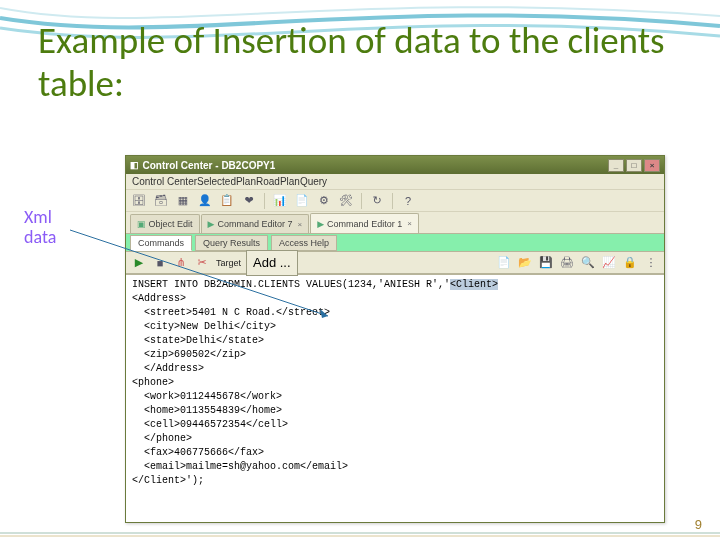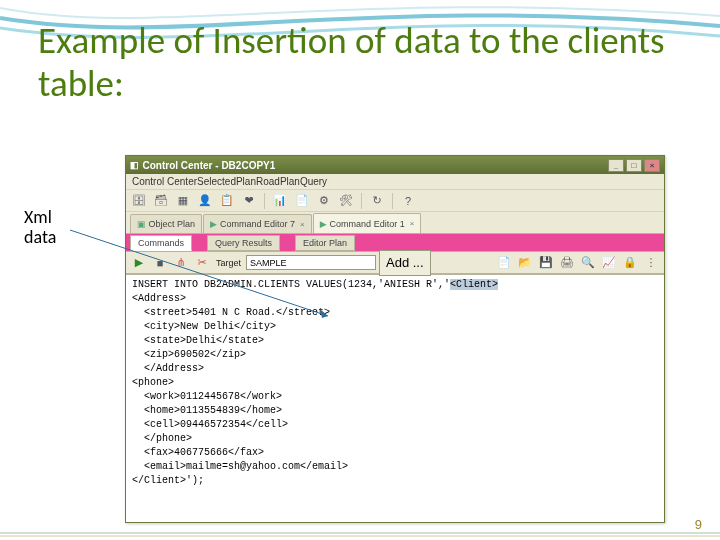--- a/index.html
+++ b/index.html
@@ -15,21 +15,21 @@
     z-index: 0;
   }
   .slide-title {
     position: absolute; top: 20px; left: 38px; width: 660px;
     font-size: 37px; line-height: 1.15; font-weight: 400;
     color: #4d7c0f; z-index: 2;
     font-family: "Calibri", "Segoe UI", sans-serif;
   }
   .side-label {
     position: absolute; top: 208px; left: 24px;
-    font-size: 18px; color: #000000; z-index: 2;
+    font-size: 18px; color: #8b5cf6; z-index: 2;
     font-family: "Calibri", "Segoe UI", sans-serif;
     line-height: 1.1;
   }
   .pointer {
     position: absolute; top: 220px; left: 70px; z-index: 2;
   }
   .page-num {
     position: absolute; bottom: 8px; right: 18px;
     font-size: 13px; color: #a08030; z-index: 3;
   }
@@ -91,22 +91,22 @@
     border: 1px solid #b7b49a; border-bottom: none;
     background: #e3e0cb; font-size: 9px;
     display: flex; align-items: center; gap: 3px;
     border-radius: 2px 2px 0 0;
     color: #444;
   }
   .tab.active { background: #f5f3e4; height: 20px; }
   .tab-ico { font-size: 9px; color: #5a7; }
   .tab .x { font-size: 8px; color: #777; margin-left: 2px; }
   .subtabs {
-    height: 18px; background: #ec4899;
-    display: flex; align-items: flex-end; gap: 16px;
+    height: 18px; background: #86efac;
+    display: flex; align-items: flex-end; gap: 4px;
     padding: 0 4px; border-bottom: 1px solid #b7b49a;
   }
   .subtab {
     height: 16px; padding: 0 7px;
     border: 1px solid #b7b49a;
     background: #e3e0cb; font-size: 9px;
     display: flex; align-items: center;
     color: #444; margin-right: -1px;
   }
   .subtab.active { background: #fff; border-bottom-color: #fff; }
@@ -191,47 +191,46 @@
     <div class="tbicon">🛠</div>
     <div class="sep"></div>
     <div class="tbicon">↻</div>
     <div class="sep"></div>
     <div class="tbicon">?</div>
   </div>
 
   <div class="tabbar">
     <div class="tab">
       <span class="tab-ico">▣</span>
-      <span>Object Plan</span>
+      <span>Object Edit</span>
     </div>
     <div class="tab">
       <span class="tab-ico">▶</span>
       <span>Command Editor 7</span>
       <span class="x">×</span>
     </div>
     <div class="tab active">
       <span class="tab-ico">▶</span>
       <span>Command Editor 1</span>
       <span class="x">×</span>
     </div>
   </div>
 
   <div class="subtabs">
     <div class="subtab active">Commands</div>
     <div class="subtab">Query Results</div>
-    <div class="subtab">Editor Plan</div>
+    <div class="subtab">Access Help</div>
   </div>
 
   <div class="cmdbar">
     <div class="tbicon play">▶</div>
     <div class="tbicon">■</div>
     <div class="tbicon" style="color:#c55">⋔</div>
     <div class="tbicon" style="color:#c55">✂</div>
     <span class="lbl">Target</span>
-    <input class="target-input" value="SAMPLE" style="">
     <button class="add-btn">Add ...</button>
     <div style="flex:1"></div>
     <div class="tbicon">📄</div>
     <div class="tbicon" style="color:#c90">📂</div>
     <div class="tbicon" style="color:#36a">💾</div>
     <div class="tbicon">🖨</div>
     <div class="tbicon" style="color:#c80">🔍</div>
     <div class="tbicon">📈</div>
     <div class="tbicon">🔒</div>
     <div class="tbicon">⋮</div>

